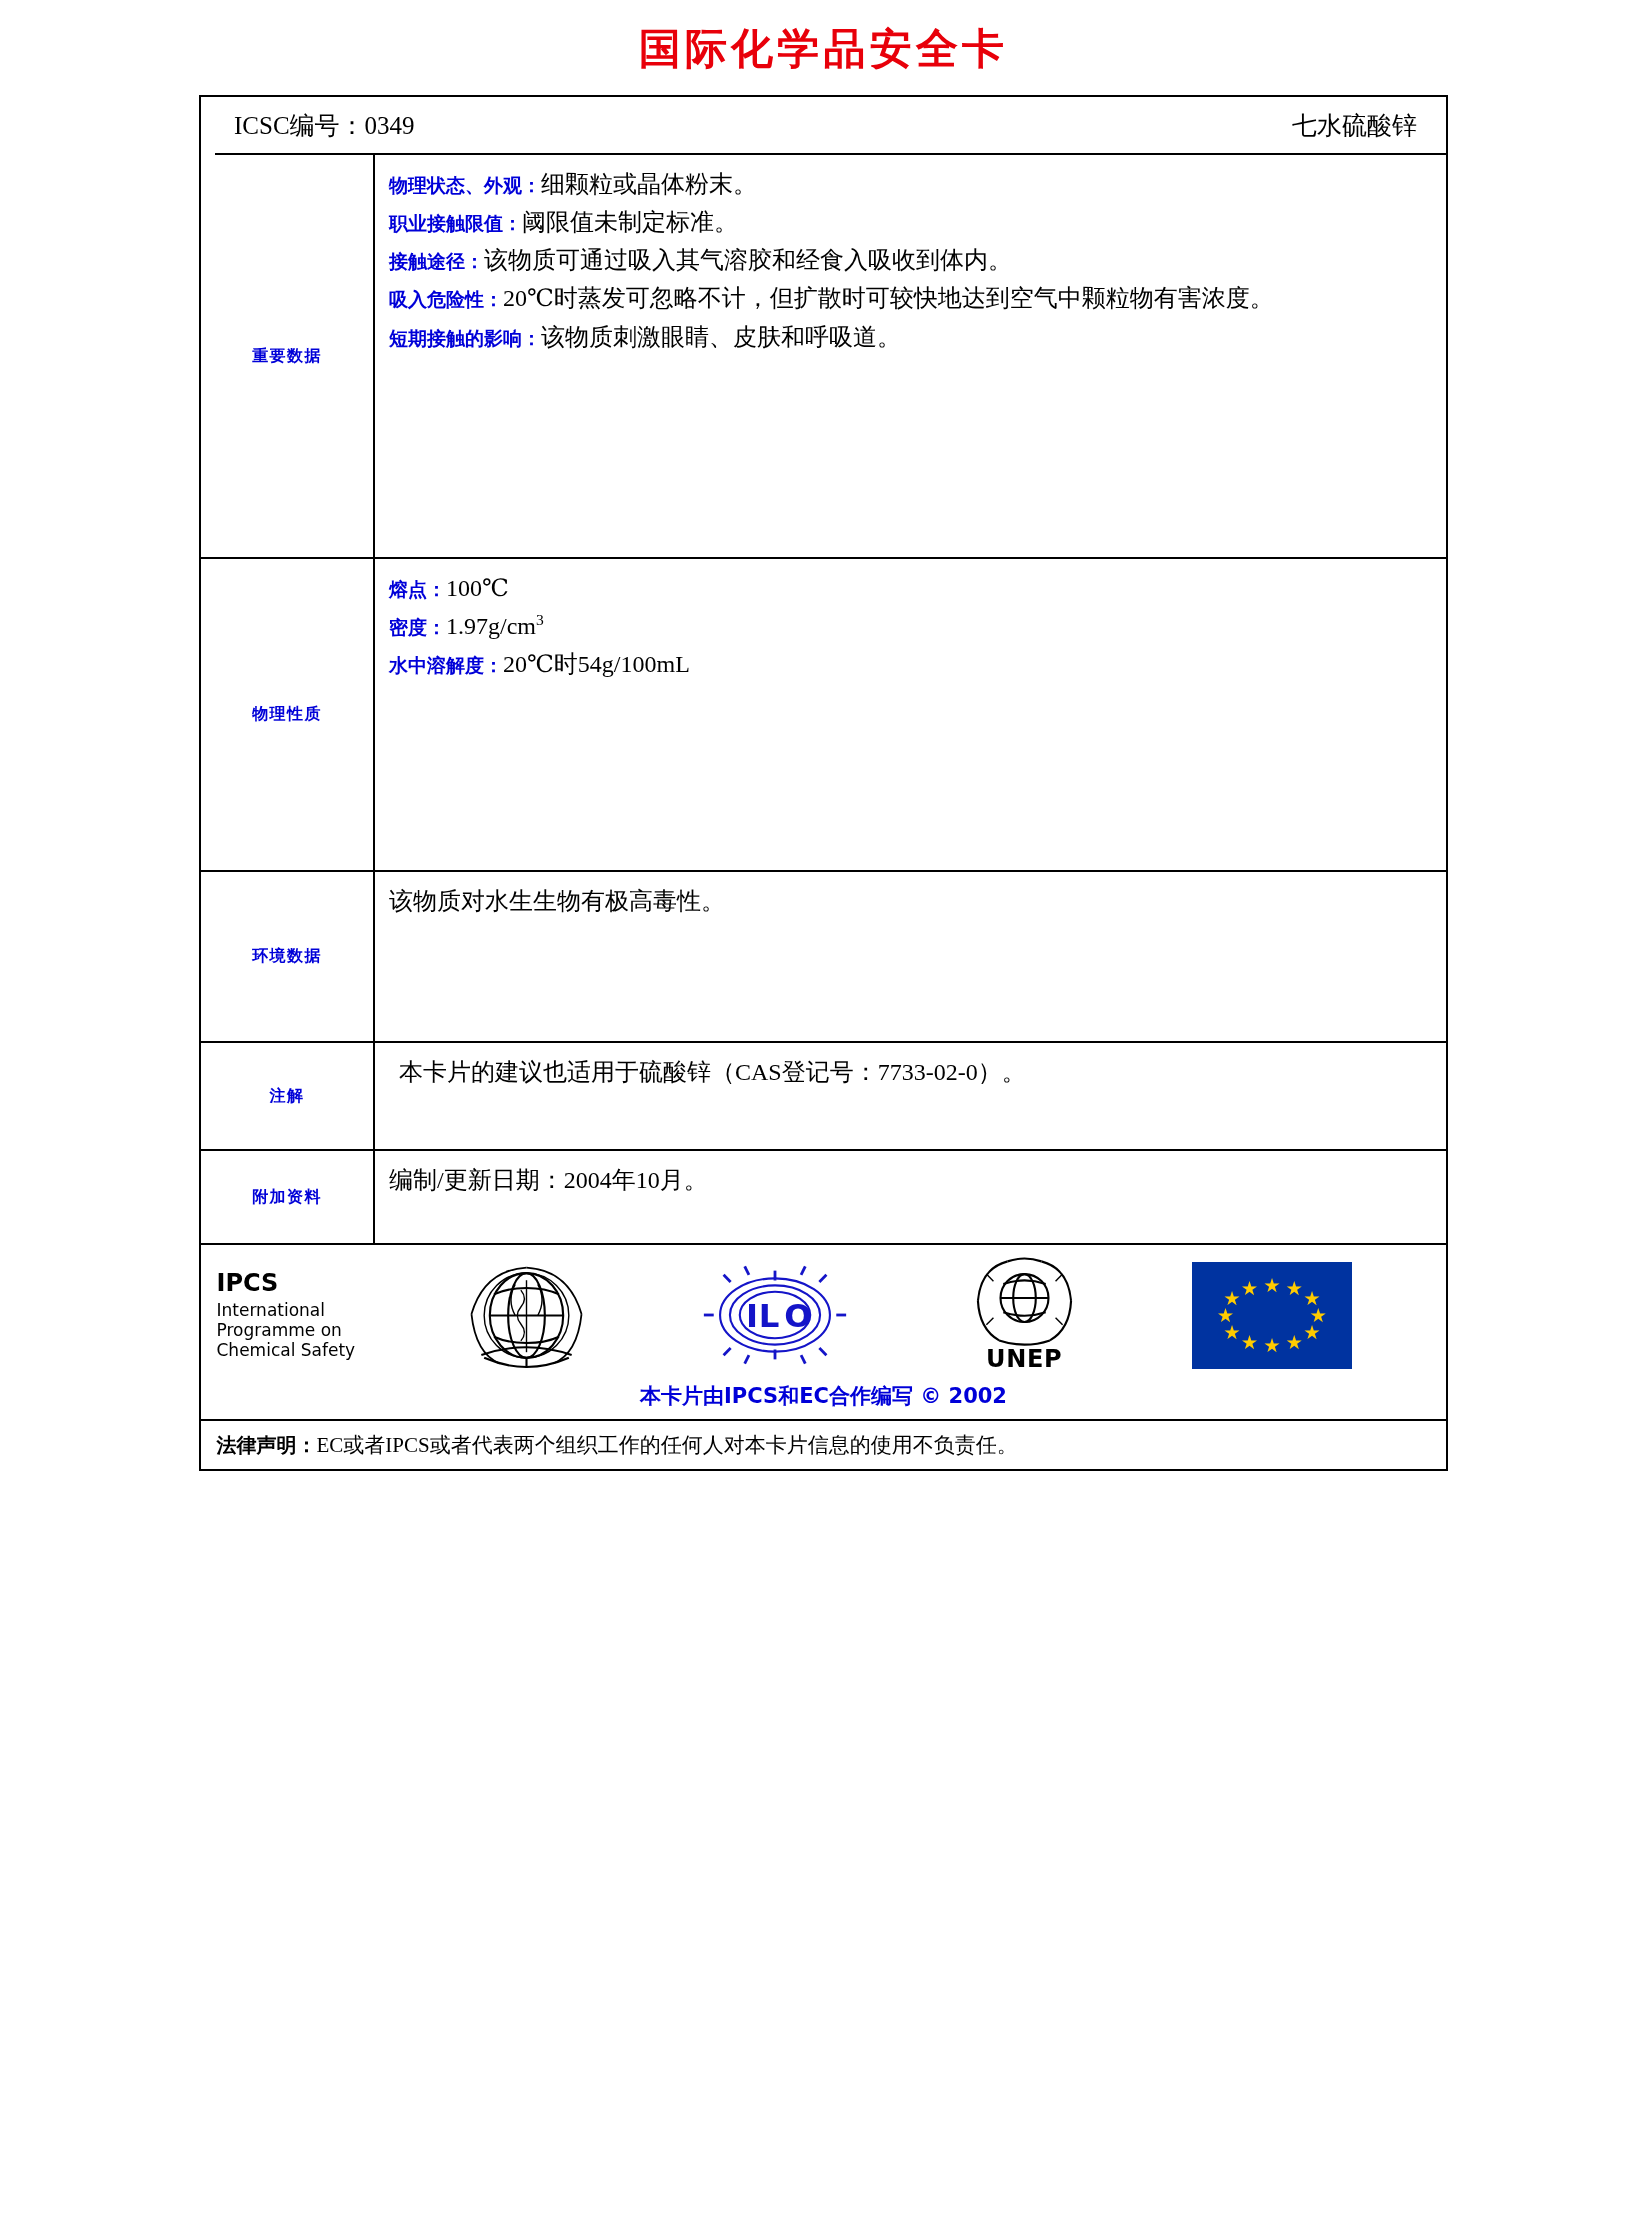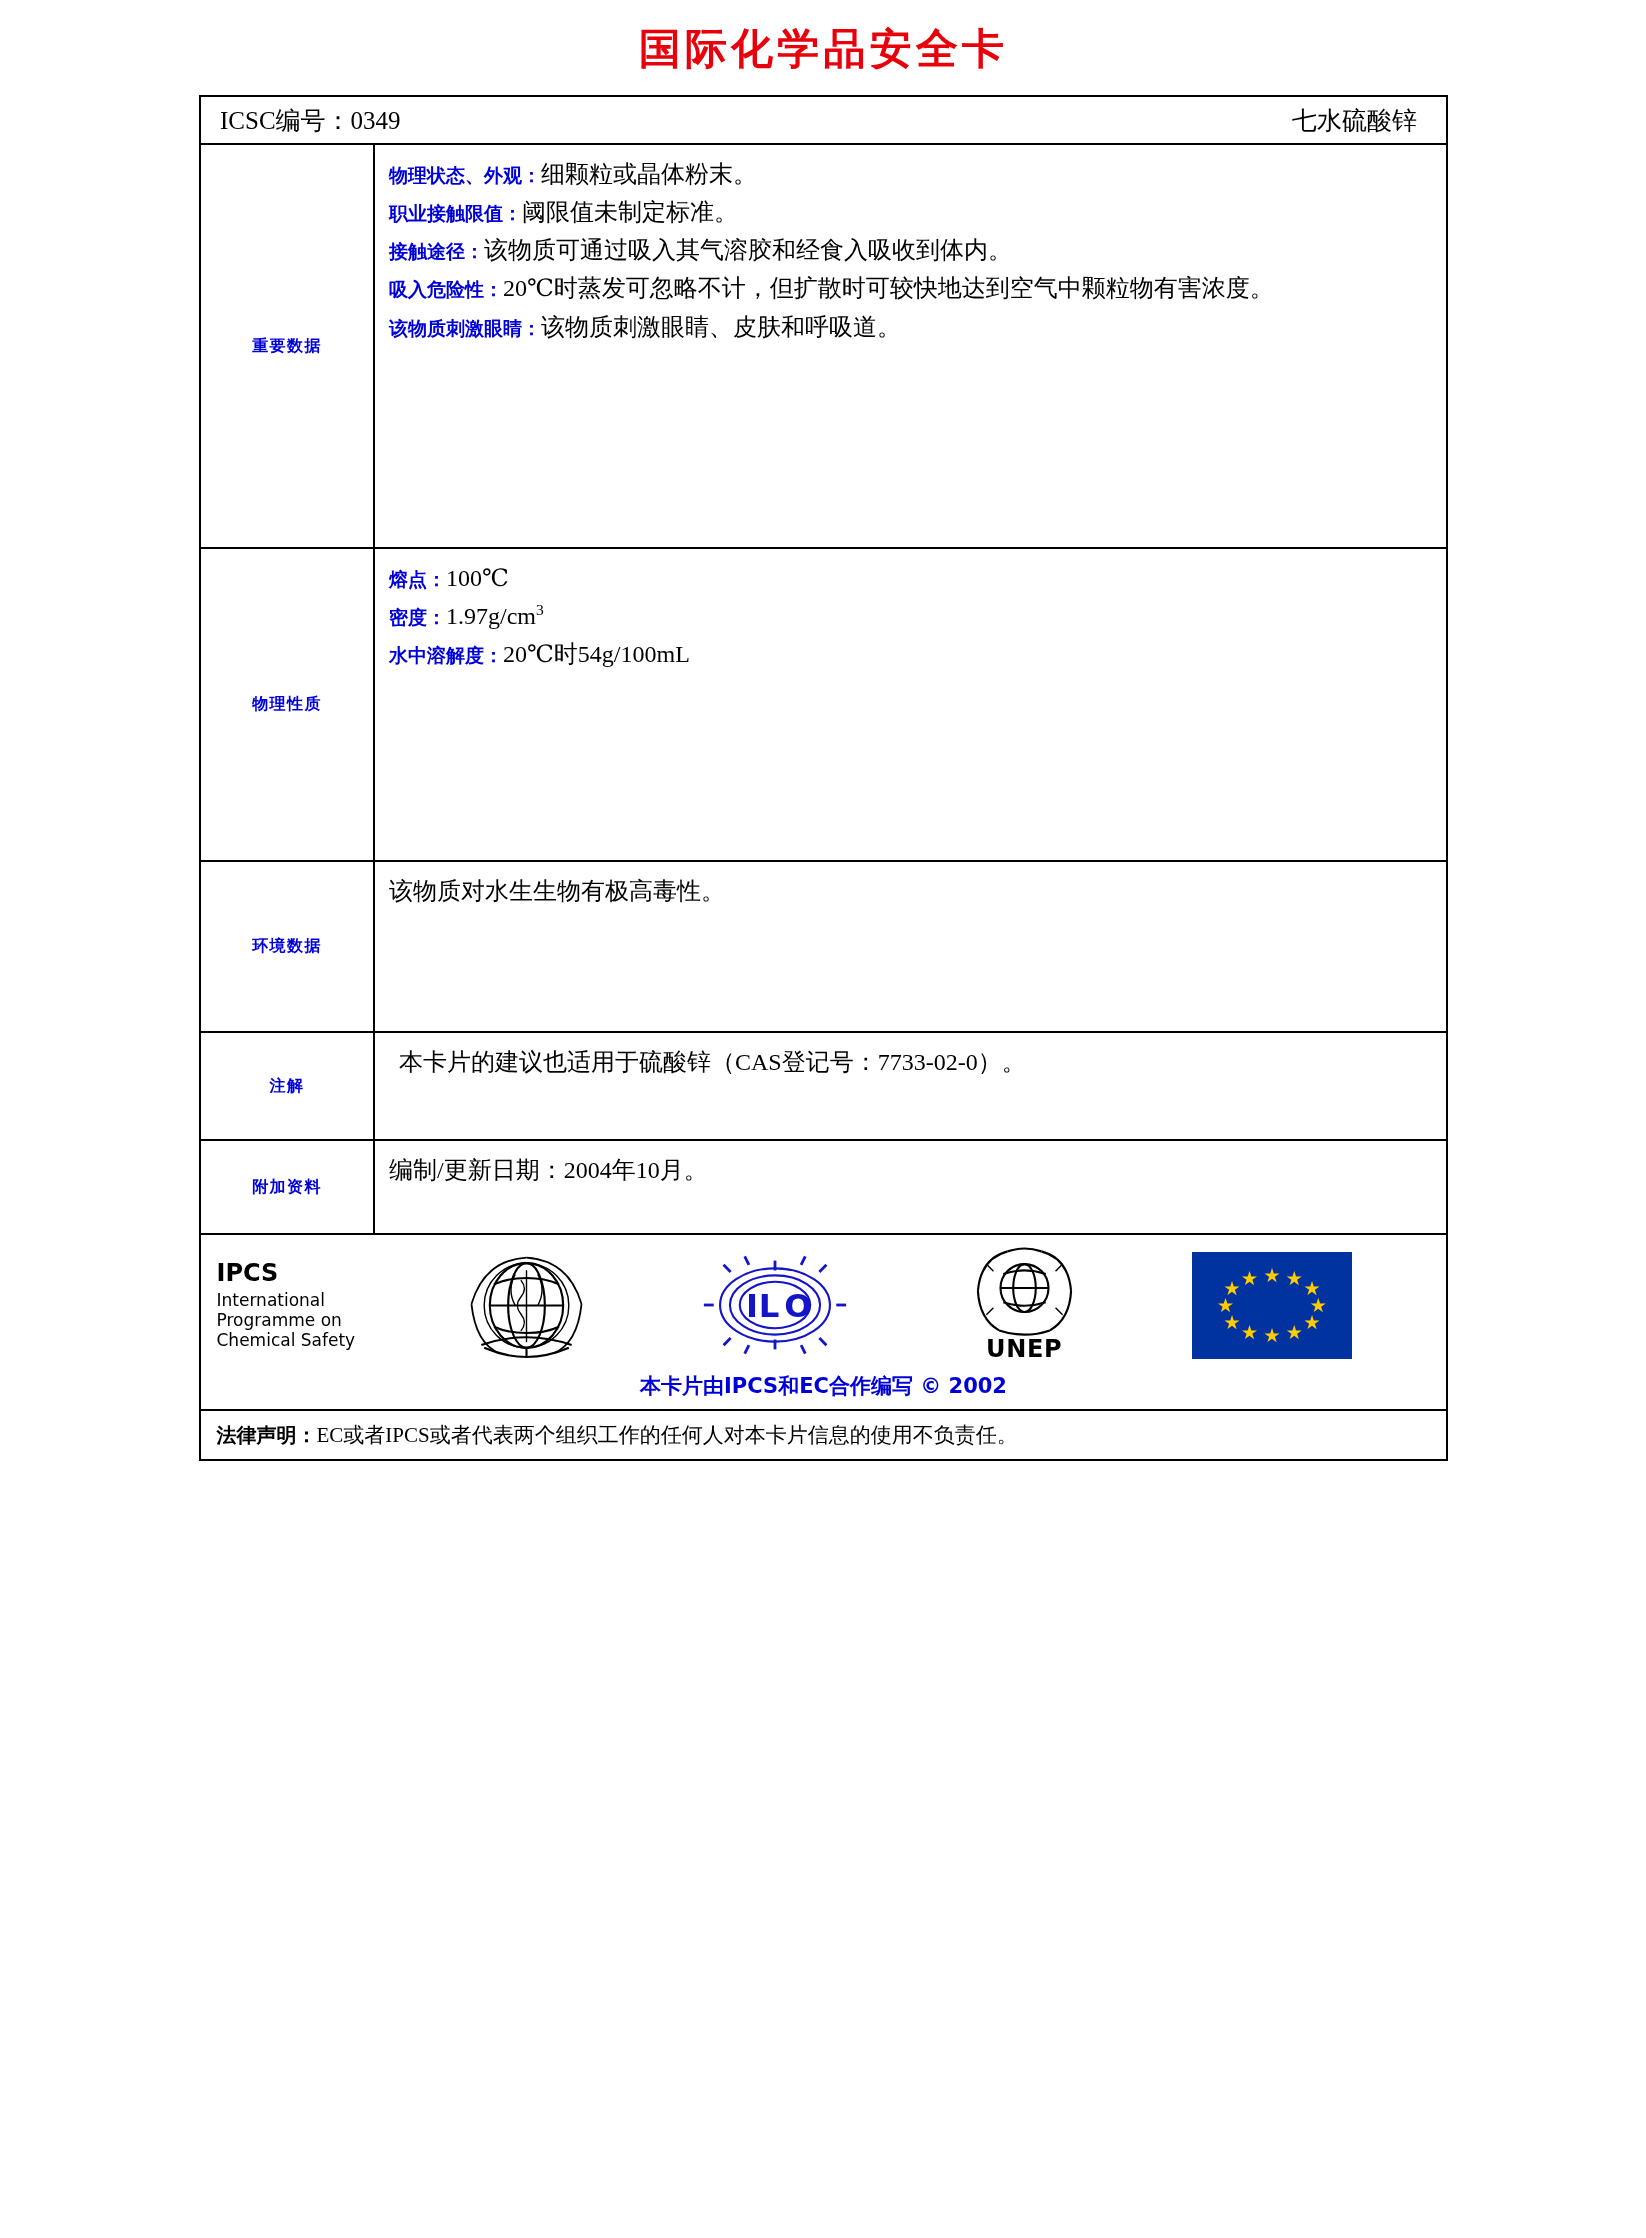--- a/index.html
+++ b/index.html
@@ -37,23 +37,24 @@
     width: 1249px;
     border: 2.1px solid #000;
     box-sizing: border-box;
   }
 
   
   .hdr {
     display: flex;
     align-items: center;
     border-bottom: 2.1px solid #000;
-    height: 48px;
+    height: 58px;
     padding: 0 19px;
     box-sizing: border-box;
+    margin-left: 14px;
   }
   .hdr-left {
     font-size: 25px;
     letter-spacing: 0px;
     white-space: nowrap;
   }
   .hdr-spacer { flex: 1 1 auto; }
   .hdr-right {
     font-size: 25px;
     white-space: nowrap;
@@ -202,21 +203,21 @@
       <span class="hdr-right">七水硫酸锌</span>
     </div>
 
     <div class="row row-important">
       <div class="label-cell">重要数据</div>
       <div class="content-cell">
         <div class="line"><span class="kw">物理状态、外观：</span><span class="txt">细颗粒或晶体粉末。</span></div>
         <div class="line"><span class="kw">职业接触限值：</span><span class="txt">阈限值未制定标准。</span></div>
         <div class="line"><span class="kw">接触途径：</span><span class="txt">该物质可通过吸入其气溶胶和经食入吸收到体内。</span></div>
         <div class="line"><span class="kw">吸入危险性：</span><span class="txt">20℃时蒸发可忽略不计，但扩散时可较快地达到空气中颗粒物有害浓度。</span></div>
-        <div class="line"><span class="kw">该物质刺激眼睛：</span><span class="txt">该物质刺激眼睛、皮肤和呼吸道。</span></div>
+        <div class="line"><span class="kw">短期接触的影响：</span><span class="txt">该物质刺激眼睛、皮肤和呼吸道。</span></div>
       </div>
     </div>
 
     <div class="row row-physical">
       <div class="label-cell">物理性质</div>
       <div class="content-cell">
         <div class="line"><span class="kw">熔点：</span><span class="txt">100℃</span></div>
         <div class="line"><span class="kw">密度：</span><span class="txt">1.97g/cm<sup>3</sup></span></div>
         <div class="line"><span class="kw">水中溶解度：</span><span class="txt">20℃时54g/100mL</span></div>
       </div>

